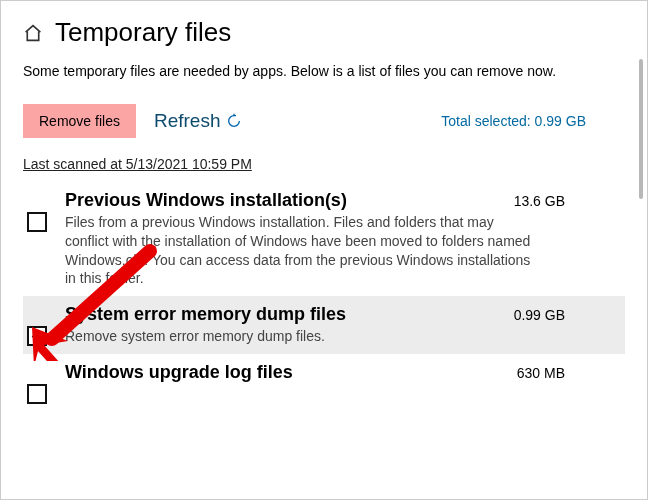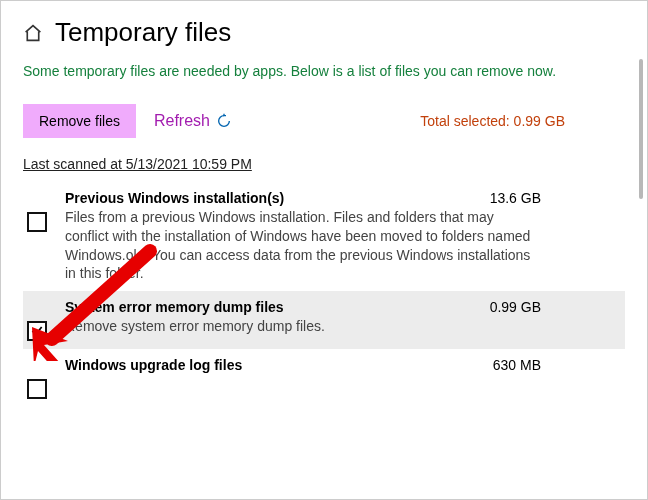--- a/index.html
+++ b/index.html
@@ -30,54 +30,54 @@
     display: inline-flex;
   }
   h1 {
     font-size: 26px;
     font-weight: 400;
     margin: 0;
     line-height: 1.2;
   }
   .intro {
     font-size: 14px;
-    color: #15803d;
+    color: #000000;
     line-height: 1.4;
     margin: 14px 0 22px 0;
     max-width: 560px;
   }
   .actions-row {
     display: flex;
     align-items: center;
     gap: 18px;
     margin-bottom: 18px;
   }
   .remove-btn {
-    background: #f0abfc;
+    background: #fca5a5;
     border: none;
     font: inherit;
     font-size: 14px;
     color: #000;
     padding: 9px 16px;
     cursor: pointer;
   }
   .refresh {
-    color: #a21caf;
-    font-size: 16px;
+    color: #0c4a6e;
+    font-size: 19px;
     display: inline-flex;
     align-items: center;
     gap: 6px;
     cursor: pointer;
   }
   .refresh svg { stroke: #0064b0; }
   .total {
     margin-left: auto;
-    margin-right: 60px;
-    font-size: 14px;
-    color: #c2410c;
+    margin-right: 39px;
+    font-size: 14px;
+    color: #0369a1;
   }
   .scanned {
     font-size: 14px;
     color: #222;
     margin-bottom: 10px;
     text-decoration: underline;
   }
   .items { }
   .item {
     display: flex;
@@ -109,26 +109,26 @@
     padding-right: 12px;
   }
   .item-head {
     display: flex;
     align-items: baseline;
     justify-content: space-between;
     gap: 16px;
   }
   .item-title {
     font-weight: 700;
-    font-size: 14px;
+    font-size: 18px;
   }
   .item-size {
     font-size: 14px;
     white-space: nowrap;
-    margin-right: 64px;
+    margin-right: 40px;
   }
   .item-desc {
     font-size: 14px;
     color: #444;
     line-height: 1.35;
     margin-top: 2px;
     max-width: 470px;
   }
   .scrollbar {
     position: absolute;

